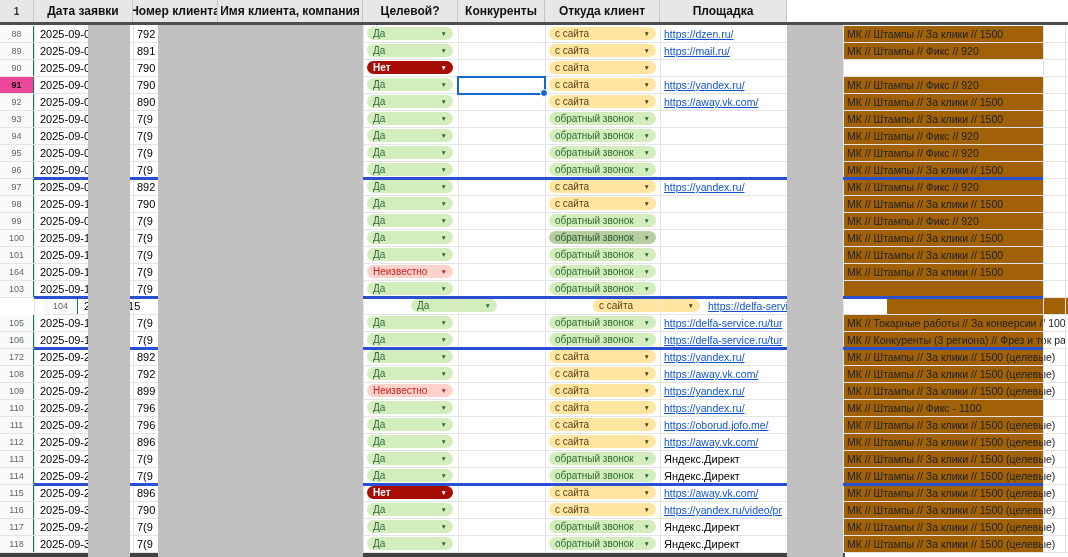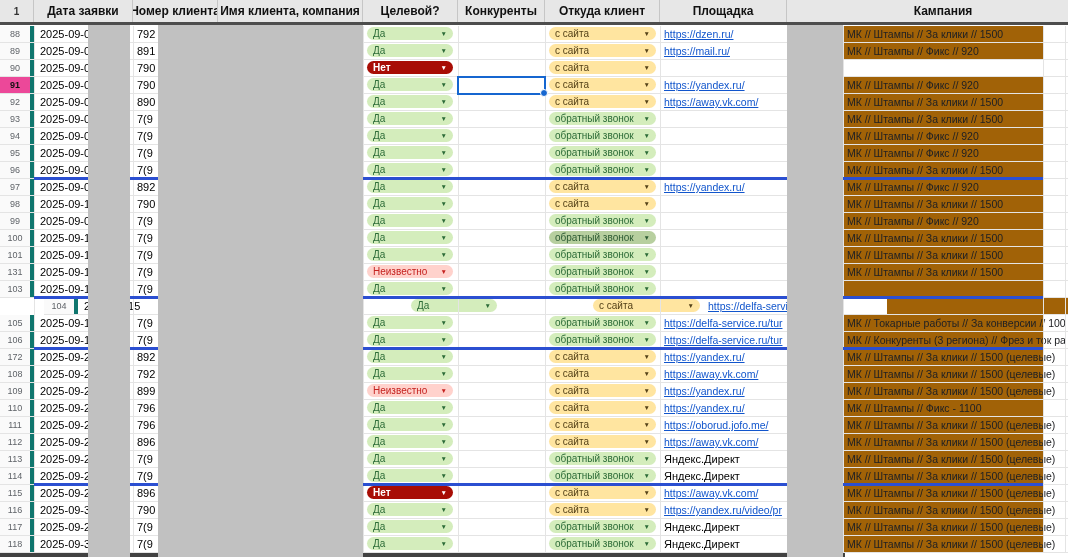--- a/index.html
+++ b/index.html
@@ -23,21 +23,21 @@
   .h-target{left:363px;width:95px;}
   .h-comment{left:458px;width:87px;}
   .h-source{left:545px;width:115px;}
   .h-platform{left:660px;width:127px;}
   .h-campaign{left:787px;width:281px;border-right:none;}
   .h-campaign .lbl{position:absolute;left:56px;width:200px;text-align:center;}
   .hdr-divider{position:absolute;left:0;top:22px;width:1068px;height:3px;background:#4d4d4d;z-index:4;}
   
   .row{position:absolute;left:0;width:1068px;height:17px;box-sizing:border-box;border-bottom:1px solid #e4e4e4;z-index:1;}
   .cell{position:absolute;top:0;height:16px;box-sizing:border-box;line-height:16px;white-space:nowrap;}
-  .c-rownum{left:0;width:34px;background:#fafafa;border-right:4px solid #0f766e;
+  .c-rownum{left:0;width:34px;background:#fafafa;border-right:1px solid #0f766e;
     font-size:9px;color:#5f6368;text-align:center;}
   .c-rownum.sel{background:#ec4899;color:#111;font-weight:bold;}
   .c-date{left:34px;width:99px;padding-left:6px;font-size:11px;color:#000;}
   .c-phone{left:133px;width:85px;padding-left:4px;font-size:11px;color:#000;}
   .c-target{left:363px;width:95px;}
   .c-source{left:545px;width:115px;}
   .c-platform{left:660px;width:127px;padding-left:4px;font-size:10.5px;overflow:hidden;}
   .c-platform a{color:#1155cc;text-decoration:underline;}
   .c-platform .plain{color:#000;text-decoration:none;font-size:11px;}
   .c-campaign{left:843px;width:200px;padding-left:4px;font-size:10.5px;color:#202124;overflow:visible;}
@@ -76,23 +76,20 @@
 <div class="sheet">
 
   <div class="hcell h-rownum">1</div>
   <div class="hcell h-date">Дата заявки</div>
   <div class="hcell h-phone">Номер клиента</div>
   <div class="hcell h-name">Имя клиента, компания</div>
   <div class="hcell h-target">Целевой?</div>
   <div class="hcell h-comment">Конкуренты</div>
   <div class="hcell h-source">Откуда клиент</div>
   <div class="hcell h-platform">Площадка</div>
-  <div class="hcell h-campaign">
-    <span class="lbl">Кампания</span>
-  </div>
   <div class="hdr-divider"></div>
 
   <div id="rows-layer">
       <div class="row" style="top: 26px;">
         <div class="cell c-rownum">88</div>
         <div class="cell c-date">2025-09-02</div>
         <div class="cell c-phone">792</div>
         <div class="cell c-target">
           <div class="chip chip-target chip-yes">
             <span>Да</span>
@@ -363,21 +360,21 @@
         <div class="cell c-source">
           <div class="chip chip-source chip-callback">
             <span>обратный звонок</span>
             <span class="arr">▼</span>
           </div>
         </div>
         <div class="cell c-platform"></div>
         <div class="cell c-campaign filled">МК // Штампы // За клики // 1500</div>
       </div>
       <div class="row" style="top: 264px;">
-        <div class="cell c-rownum">131</div>
+        <div class="cell c-rownum">164</div>
         <div class="cell c-date">2025-09-13</div>
         <div class="cell c-phone">7(9</div>
         <div class="cell c-target">
           <div class="chip chip-target chip-unknown">
             <span>Неизвестно</span>
             <span class="arr">▼</span>
           </div>
         </div>
         <div class="cell c-comment"></div>
         <div class="cell c-source">

